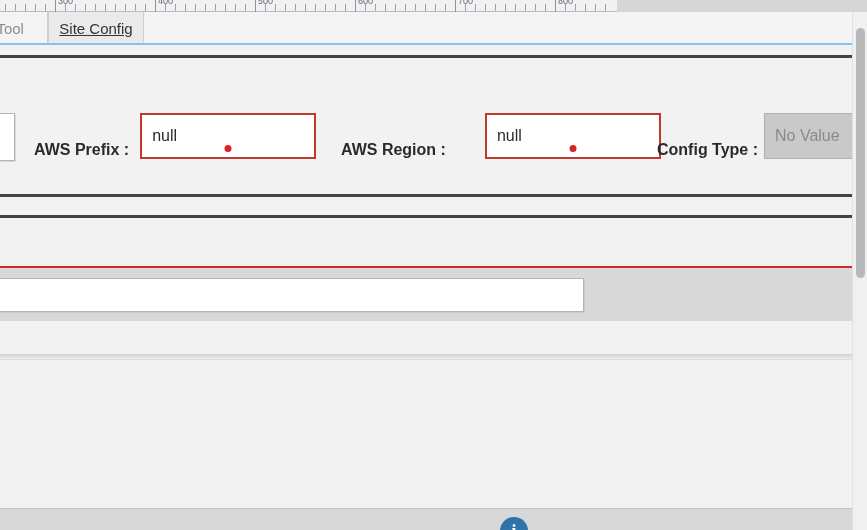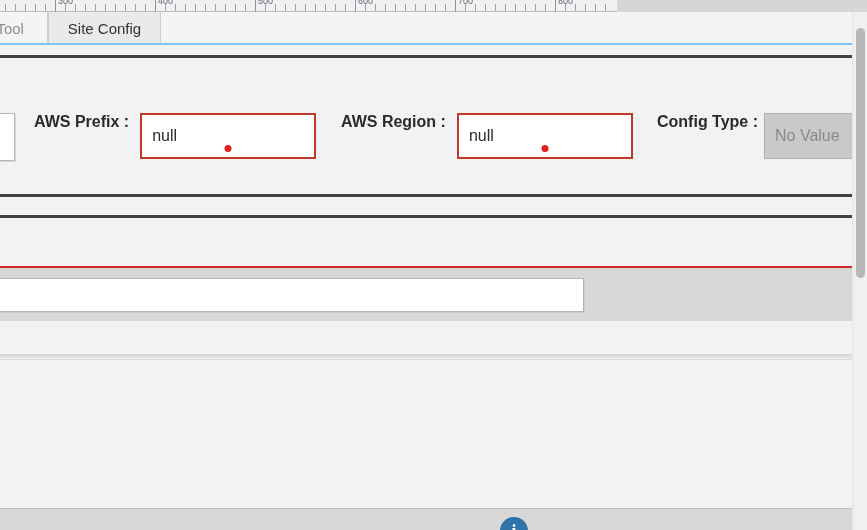--- a/index.html
+++ b/index.html
@@ -87,25 +87,26 @@
   }
   .tab.inactive {
     left: -38px;
     width: 86px;
     color: #8d8d8d;
     background: #f4f4f4;
     border-right: 1px solid #cfcfcf;
   }
   .tab.active {
     left: 48px;
-    width: 113px;
+    width: 96px;
     color: #333333;
     background: #eaeaea;
     border-left: 1px solid #cfcfcf;
     border-right: 1px solid #cfcfcf;
+    text-decoration: underline;
   }
   .tabstrip-rest {
     position: absolute;
     left: 145px; top: 0;
     width: 722px; height: 32px;
     background: #f4f4f4;
   }
 
   
   .bar-dark {
@@ -120,21 +121,21 @@
   .form-region {
     position: absolute;
     left: 0; top: 58px;
     width: 853px;
     height: 135px;
     background: #f2f2f2;
   }
   .field-group {
     position: absolute;
     display: flex;
-    align-items: flex-start;
+    align-items: flex-end;
   }
   .field-label {
     font-size: 16px;
     font-weight: bold;
     color: #2a2a2a;
     white-space: nowrap;
   }
   .input-red {
     position: relative;
     box-sizing: border-box;
@@ -371,21 +372,21 @@
     <div class="input-plain-clip" style="top:55px;"></div>
 
     <div class="field-group" style="left:34px; top:55px;">
       <span class="field-label">AWS Prefix :</span>
       <div class="input-red" style="width:176px; margin-left:11px;">
         <span>null</span>
         <span class="dot"></span>
       </div>
     </div>
 
-    <div class="field-group" style="left:341px; top:55px;">
+    <div class="field-group" style="left:341px; top:55px;gap:28px;">
       <span class="field-label">AWS Region :</span>
       <div class="input-red" style="width:176px; margin-left:11px;">
         <span>null</span>
         <span class="dot"></span>
       </div>
     </div>
 
     <div class="field-group" style="left:657px; top:55px;">
       <span class="field-label">Config Type :</span>
       <div class="input-disabled" style="width:90px; margin-left:6px;">

